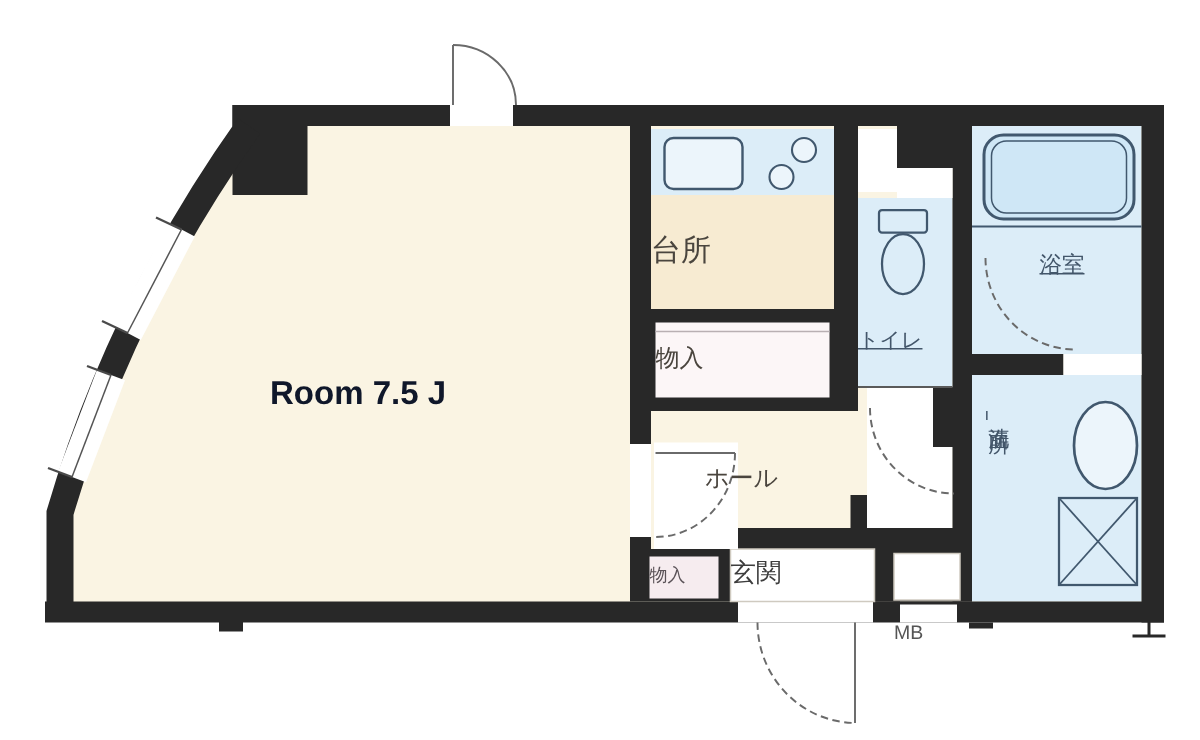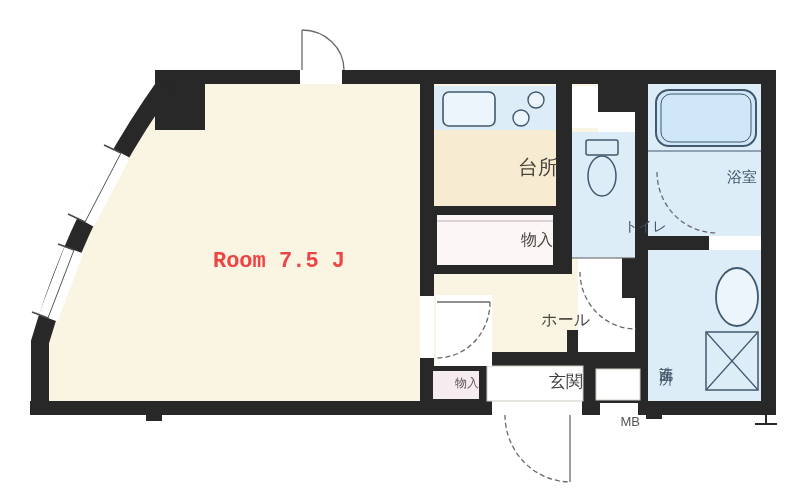--- a/index.html
+++ b/index.html
@@ -17,24 +17,24 @@
   .wet{fill:var(--wet);}
   .white{fill:var(--white);}
   .closetfill{fill:var(--closet);}
   .pinkfill{fill:var(--pink);}
   .fx{stroke:var(--fixture);fill:none;}
   .fxf{stroke:var(--fixture);fill:#ecf5fb;}
   .arc{stroke:var(--arc);fill:none;stroke-width:1.3;}
   .arcd{stroke:var(--arc);fill:none;stroke-width:1.3;stroke-dasharray:5 3;}
   .tick{stroke:#4a4a4a;stroke-width:1.6;}
   .glass{stroke:#555;stroke-width:1;}
-  .lbl{position:absolute;color:var(--label_dark);text-align:right;line-height:1.1;
+  .lbl{position:absolute;color:var(--label_dark);text-align:left;line-height:1.1;
        white-space:nowrap;}
-  .lbl-wet{color:var(--label_wet);}
-  .room-lbl{font-family:Liberation Mono, monospace;font-weight:bold;font-size:22px;color:#ef4444;}
+  .lbl-wet{color:var(--label_wet);text-decoration:underline;}
+  .room-lbl{font-family:Liberation Sans, sans-serif;font-weight:bold;font-size:22px;color:#0f172a;}
   .v-lbl{writing-mode:vertical-rl;text-orientation:upright;letter-spacing:2px;}
 </style>
 </head>
 <body>
 
 <div id="stage">
   <svg id="plan-svg" width="800" height="493" viewBox="0 0 800 493">
 
     <path class="cream" d="M165,77 L768,77 L768,408 L38,408 L38,340 Q88,202 165,77 Z"></path>
 
@@ -146,20 +146,20 @@
       <rect class="wall" x="146" y="413" width="16" height="8"></rect>
       <line x1="646" y1="417" x2="662" y2="417" stroke="#282828" stroke-width="4"></line>
       <line x1="766" y1="404" x2="766" y2="424" stroke="#282828" stroke-width="2"></line>
       <line x1="755" y1="424" x2="777" y2="424" stroke="#282828" stroke-width="2"></line>
     </g>
   </svg>
 
   <div class="lbl room-lbl" style="left:180px;top:250px;width:165px;">Room 7.5 J</div>
   <div class="lbl" style="left:434px;top:156px;width:124px;font-size:20px;">台所</div>
   <div class="lbl" style="left:437px;top:231px;width:116px;font-size:16px;">物入</div>
-  <div class="lbl lbl-wet" style="left:572px;top:219px;width:63px;font-size:14px;margin-left:32px;">トイレ</div>
+  <div class="lbl lbl-wet" style="left:572px;top:219px;width:63px;font-size:14px;">トイレ</div>
   <div class="lbl lbl-wet" style="left:693px;top:169px;width:64px;font-size:15px;">浴室</div>
   <div class="lbl lbl-wet v-lbl" style="left:658px;top:274px;height:88px;font-size:14px;">洗面所</div>
   <div class="lbl" style="left:487px;top:373px;width:96px;font-size:17px;color:#3d3d3d;">玄関</div>
   <div class="lbl" style="left:470px;top:311px;width:120px;font-size:16px;">ホール</div>
   <div class="lbl" style="left:596px;top:376px;width:44px;font-size:13px;color:#555;margin-top:39px;">MB</div>
   <div class="lbl" style="left:433px;top:377px;width:46px;font-size:12px;color:#5a5257;">物入</div>
 </div>
 
 </body></html>

